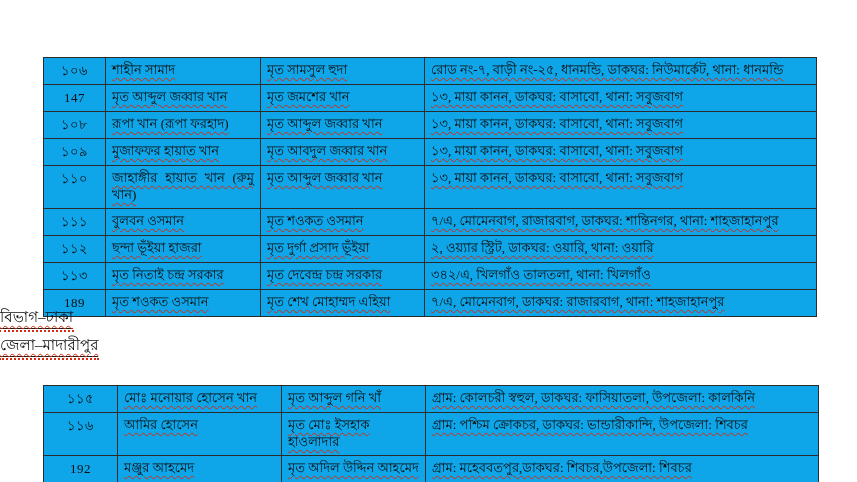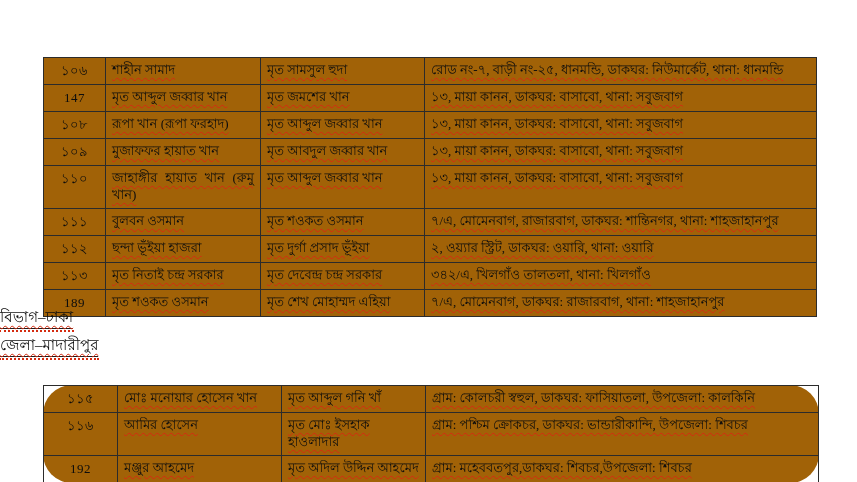--- a/index.html
+++ b/index.html
@@ -4,29 +4,29 @@
 <style>
   html,body{margin:0;padding:0;}
   body{
     width:857px;height:482px;position:relative;overflow:hidden;
     background:#ffffff;
     font-family:"Liberation Serif","DejaVu Sans",serif;
     color:#0d0d0d;
   }
   .doc-table{
     position:absolute;border-collapse:collapse;table-layout:fixed;
-    background:#a16207;
+    background:#0ea5e9;
   }
   .doc-table, .doc-table td{border:1.5px solid #2b2b2b;}
   .doc-table td{
     padding:3px 6px 5px 6px;vertical-align:top;
     font-size:13px;line-height:17px;overflow:hidden;
   }
   #table1{left:43px;top:57px;width:773px;}
-  #table2{left:43px;top:385px;width:775px;border-radius:29px;}
+  #table2{left:43px;top:385px;width:775px;}
   td.col-serial{text-align:center;padding-top:4px;}
   .num{font-size:13px;letter-spacing:.5px;}
   #table1 td.col-name{text-align:justify;}
   .bn{
     text-decoration-line:underline;
     text-decoration-style:wavy;
     text-decoration-color:#d42b10;
     text-decoration-thickness:1px;
     text-underline-offset:3px;
   }

